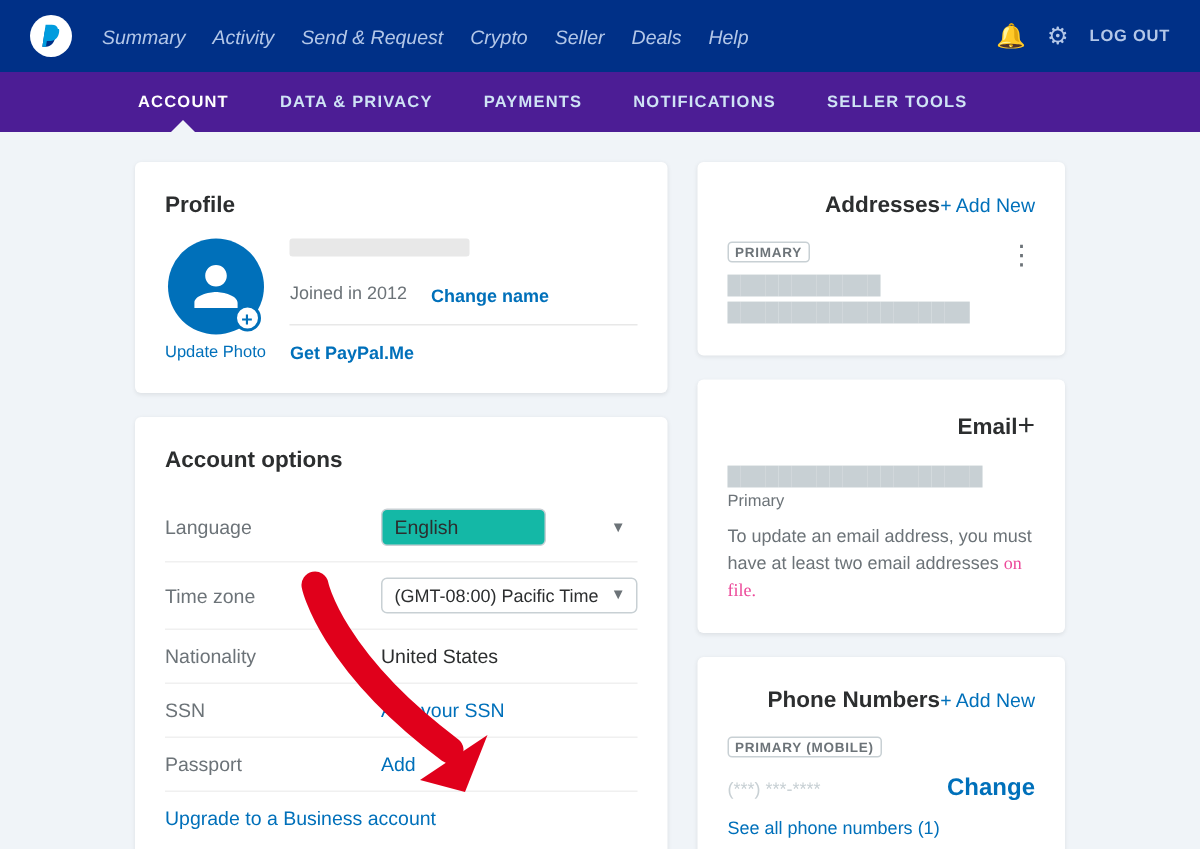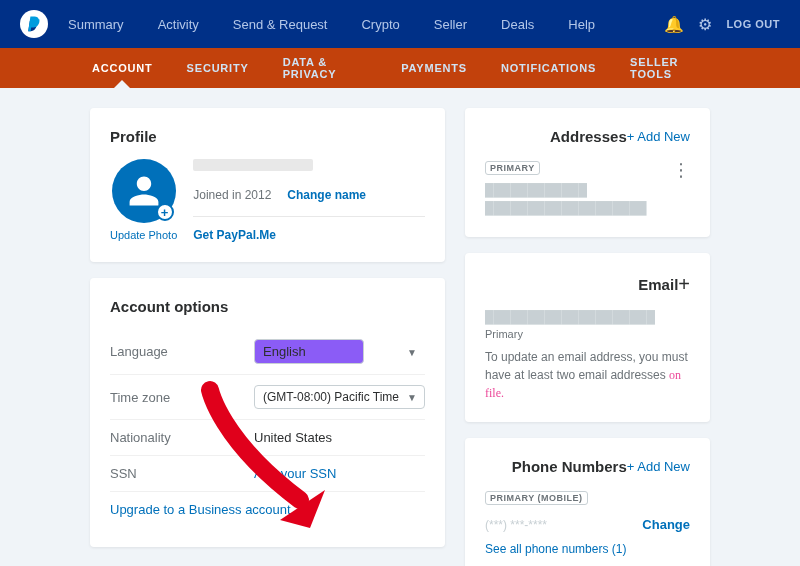--- a/index.html
+++ b/index.html
@@ -16,35 +16,35 @@
     .top-nav .logo {
       width: 28px;
       height: 28px;
       background: white;
       border-radius: 50%;
       display: flex; align-items: center; justify-content: center;
       margin-right: 20px;
       flex-shrink: 0;
     }
     .top-nav .logo svg { width: 18px; height: 18px; }
-    .nav-links { display: flex; align-items: center; gap: 34px; flex: 1; }
+    .nav-links { display: flex; align-items: center; gap: 18px; flex: 1; font-style: italic; }
     .nav-link {
       color: #b3c7e8;
       text-decoration: none;
       font-size: 13px;
       cursor: pointer;
       white-space: nowrap;
     }
     .nav-right { display: flex; align-items: center; gap: 14px; margin-left: auto; }
     .nav-icon { color: #b3c7e8; cursor: pointer; font-size: 16px; }
     .nav-logout { color: #b3c7e8; font-size: 11px; font-weight: bold; cursor: pointer; letter-spacing: 0.5px; }
 
     
     .secondary-nav {
-      background: #c2410c;
+      background: #4c1d95;
       display: flex;
       align-items: flex-start;
       padding: 0 90px;
       height: 40px;
       gap: 30px;
     }
     .sec-link {
       color: #cfe3f5;
       font-size: 11px;
       font-weight: bold;
@@ -126,21 +126,21 @@
     .option-label { width: 100px; color: #6c7378; font-size: 13px; flex-shrink: 0; }
     .option-value { flex: 1; color: #2c2e2f; font-size: 13px; }
     .option-link { color: #0070ba; font-size: 13px; cursor: pointer; font-weight: normal; }
     .select-wrap { position: relative; display: inline-block; }
     .option-select {
       border: 1px solid #c8d0d4;
       border-radius: 4px;
       padding: 4px 24px 4px 8px;
       font-size: 13px;
       color: #2c2e2f;
-      background: #8b5cf6;
+      background: #14b8a6;
       appearance: none;
       cursor: pointer;
       min-width: 110px;
     }
     .select-arrow {
       position: absolute; right: 8px; top: 50%;
       transform: translateY(-50%);
       pointer-events: none;
       color: #6c7378; font-size: 10px;
     }
@@ -176,21 +176,21 @@
     .see-all { color: #0070ba; font-size: 12px; cursor: pointer; margin-top: 10px; display: block; }
     .three-dots { color: #6c7378; font-size: 18px; cursor: pointer; }
 
     
     .email-blur { color: #c8d0d4; font-size: 12px; margin-bottom: 4px; }
     .email-primary { color: #6c7378; font-size: 11px; margin-bottom: 8px; }
 
     
     .phone-row { display: flex; justify-content: space-between; align-items: center; margin-top: 6px; }
     .phone-blur { color: #c8d0d4; font-size: 12px; }
-    .change-link { color: #0070ba; font-size: 13px; cursor: pointer; font-weight: bold; }
+    .change-link { color: #0070ba; font-size: 16px; cursor: pointer; font-weight: bold; }
 
     
     .arrow-overlay {
       position: fixed;
       pointer-events: none;
       z-index: 999;
     }
     .arrow-svg { }
   </style>
 </head>
@@ -214,21 +214,20 @@
   </div>
   <div class="nav-right">
     <span class="nav-icon">🔔</span>
     <span class="nav-icon">⚙</span>
     <span class="nav-logout">LOG OUT</span>
   </div>
 </nav>
 
 <nav class="secondary-nav">
   <span class="sec-link active">Account</span>
-  <span class="sec-link">Security</span>
   <span class="sec-link">Data &amp; Privacy</span>
   <span class="sec-link">Payments</span>
   <span class="sec-link">Notifications</span>
   <span class="sec-link">Seller Tools</span>
 </nav>
 
 <div class="main-content">
 
   <div class="left-col">
 
@@ -239,21 +238,21 @@
           <div class="avatar-circle">
             <svg viewBox="0 0 24 24" xmlns="http://www.w3.org/2000/svg">
               <path d="M12 12c2.7 0 4.8-2.1 4.8-4.8S14.7 2.4 12 2.4 7.2 4.5 7.2 7.2 9.3 12 12 12zm0 2.4c-3.2 0-9.6 1.6-9.6 4.8v2.4h19.2v-2.4c0-3.2-6.4-4.8-9.6-4.8z"></path>
             </svg>
             <div class="avatar-plus">+</div>
           </div>
           <span class="update-photo">Update Photo</span>
         </div>
         <div class="profile-info">
           <div class="profile-name"></div>
-          <div style="display:flex; align-items:flex-start; gap:16px; margin-bottom:8px;margin-top:17px;">
+          <div style="display:flex; align-items:center; gap:16px; margin-bottom:8px;margin-top:17px;">
             <span class="profile-joined">Joined in 2012</span>
             <span class="change-name">Change name</span>
           </div>
           <hr class="profile-divider">
           <span class="get-paypalme">Get PayPal.Me</span>
         </div>
       </div>
     </div>
 
     <div class="card account-options">
@@ -282,20 +281,24 @@
       <div class="option-row">
         <span class="option-label">Nationality</span>
         <span class="option-value">United States</span>
       </div>
 
       <div class="option-row">
         <span class="option-label">SSN</span>
         <span class="option-link">Add your SSN</span>
       </div>
 
+      <div class="option-row">
+        <span class="option-label">Passport</span>
+        <span class="option-link">Add</span>
+      </div>
 
       <a class="upgrade-link">Upgrade to a Business account</a>
 
     </div>
 
   </div>
 
   <div class="right-col">
 
     <div class="card">

